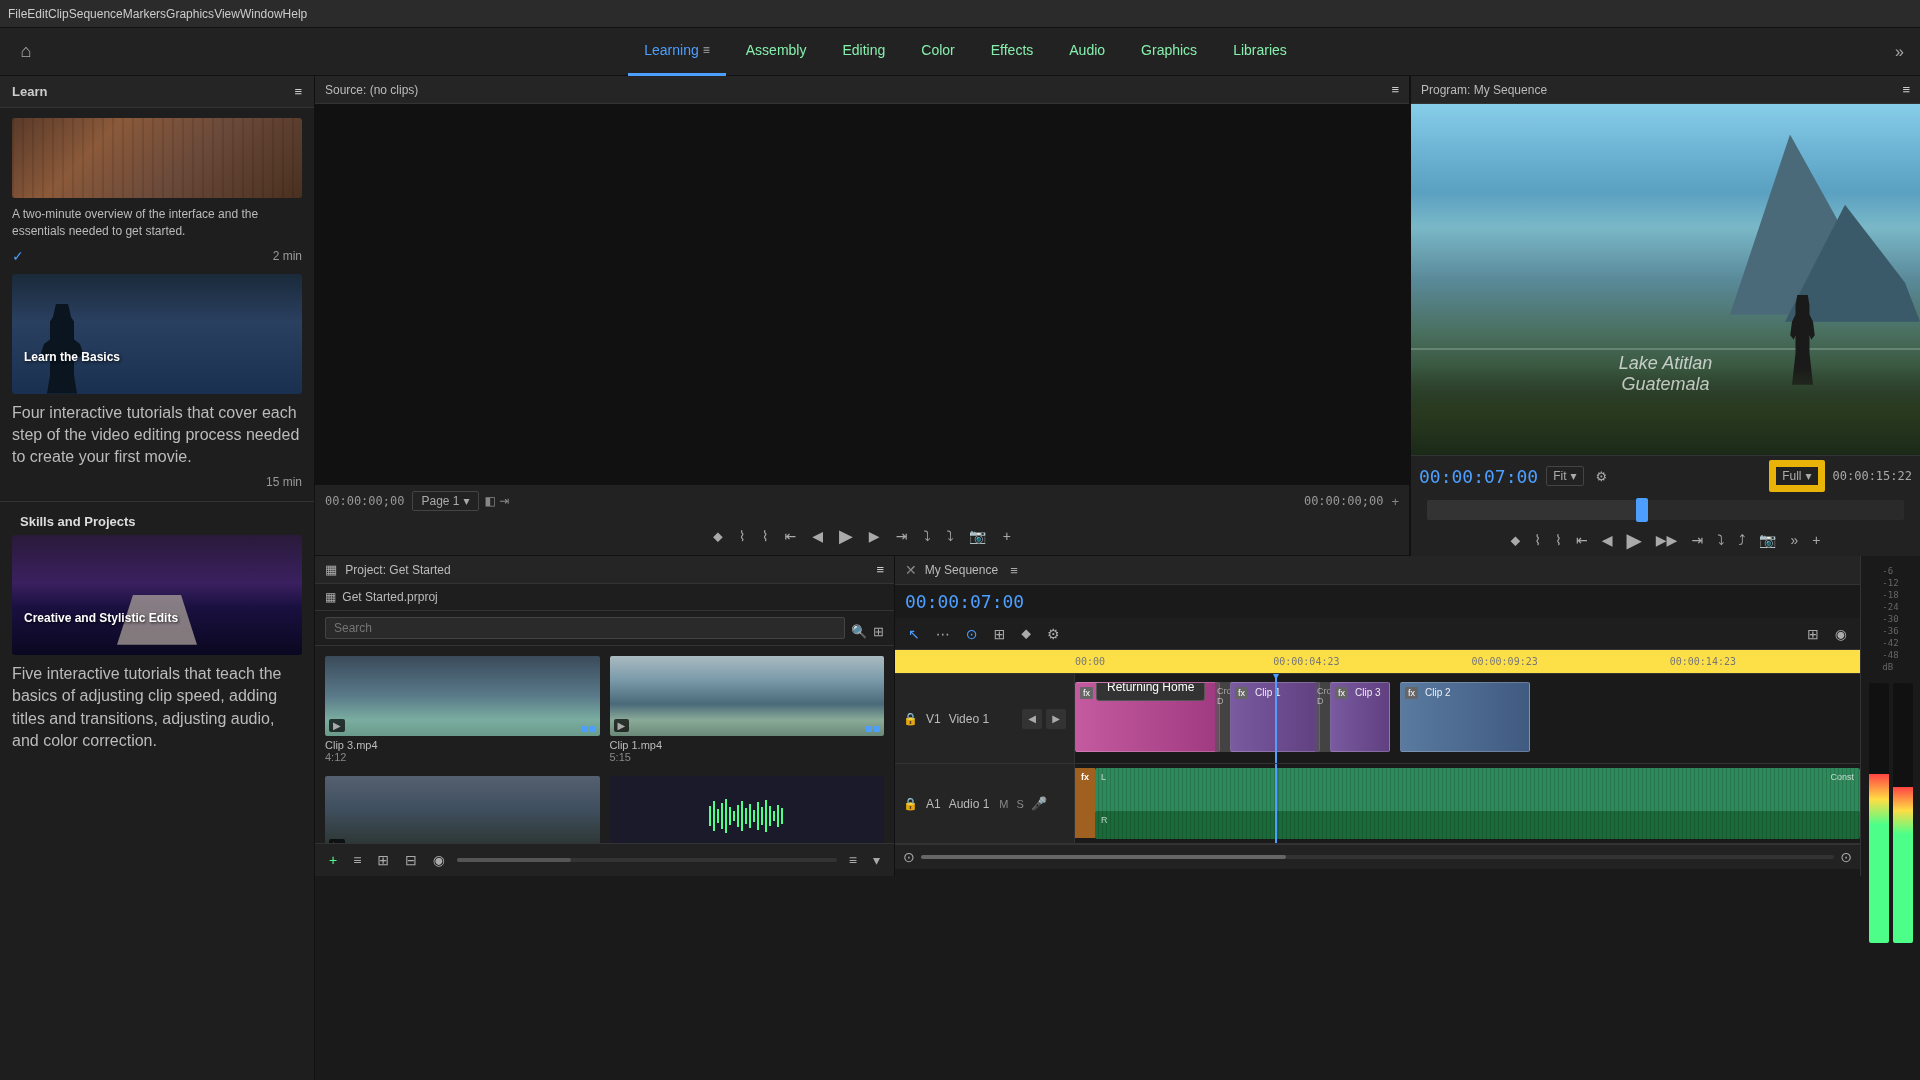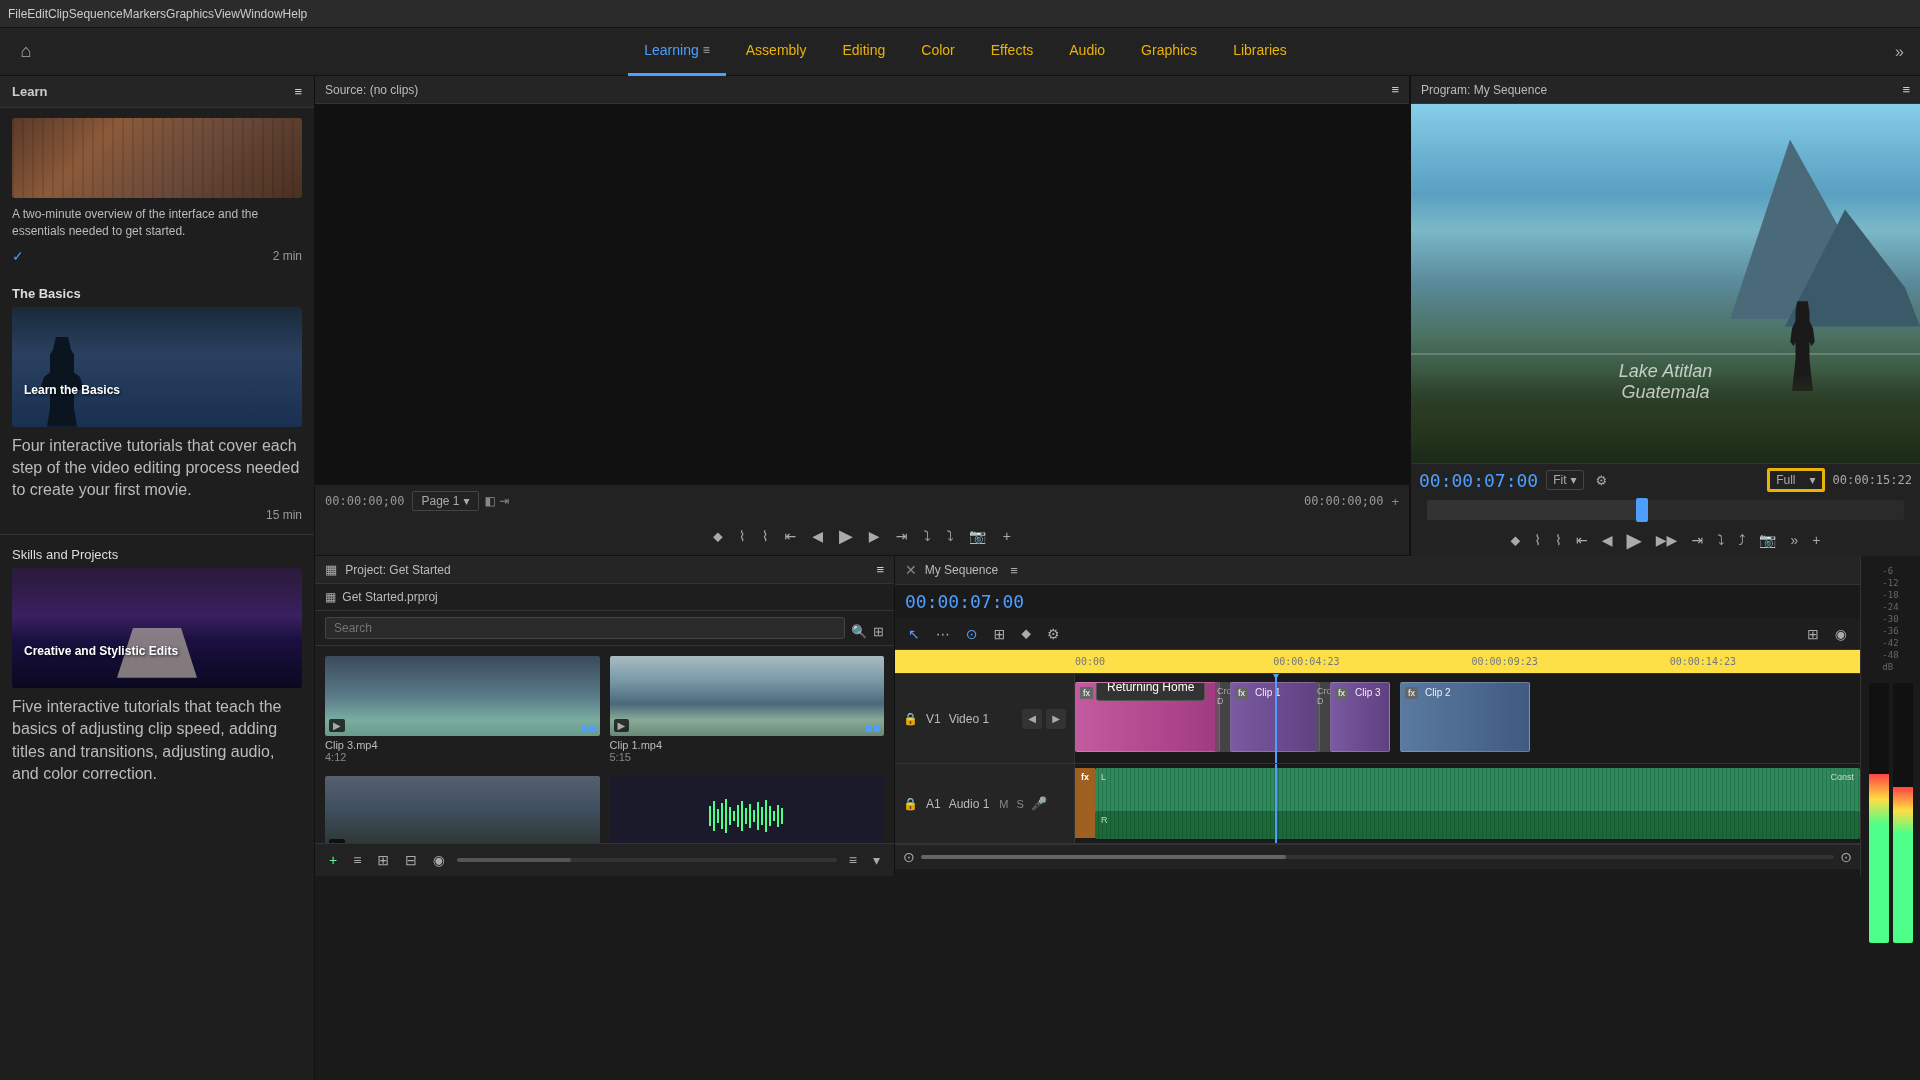--- a/index.html
+++ b/index.html
@@ -50,21 +50,21 @@
     .nav-tabs {
       display: flex;
       align-items: center;
       flex: 1;
       justify-content: center;
       gap: 4px;
     }
     .nav-tab {
       padding: 4px 16px;
       font-size: 14px;
-      color: #eab308;
+      color: #86efac;
       cursor: pointer;
       height: 48px;
       display: flex;
       align-items: center;
       border-bottom: 3px solid transparent;
     }
     .nav-tab.active {
       color: #4d9fff;
       border-bottom: 3px solid #4d9fff;
     }
@@ -220,24 +220,24 @@
       line-height: 1.4;
       margin-bottom: 6px;
     }
     .card-footer {
       display: flex;
       justify-content: flex-end;
     }
 
     
     .skills-header {
-      padding: 12px 12px 6px 12px;
+      padding: 12px 12px 6px 20px;
       font-size: 13px;
       color: #ddd;
-      font-weight: 400;
+      font-weight: 700;
       border-top: 1px solid #333;
       margin-top: 4px;
     }
 
     
     .center-area {
       flex: 1;
       display: flex;
       flex-direction: column;
     }
@@ -790,22 +790,22 @@
       gap: 4px;
       border: 1px solid #444;
       padding: 2px 6px;
       border-radius: 2px;
       font-size: 12px;
       color: #aaa;
     }
     .prog-full {
       display: flex;
       align-items: center;
-      gap: 14px;
-      border: 3px solid #eab308;
+      gap: 4px;
+      border: 7px solid #eab308;
       padding: 2px 6px;
       border-radius: 2px;
       font-size: 12px;
       color: #aaa;
       margin-left: auto;
     }
     .prog-dur {
       font-size: 12px;
       color: #aaa;
       font-family: monospace;
@@ -982,21 +982,20 @@
       <div class="intro-thumbnail">
         <div class="intro-thumbnail-inner"></div>
       </div>
       <p class="intro-desc">A two-minute overview of the interface and the essentials needed to get started.</p>
       <div class="intro-footer">
         <span class="check-icon">✓</span>
         <span class="duration">2 min</span>
       </div>
     </div>
 
-    <div class="section-header">The Basics</div>
     <div class="tutorial-card">
       <div class="card-thumbnail basics">
         <div class="silhouette"></div>
         <span class="card-title">Learn the Basics</span>
       </div>
       <p class="card-desc">Four interactive tutorials that cover each step of the video editing process needed to create your first movie.</p>
       <div class="card-footer">
         <span class="duration">15 min</span>
       </div>
     </div>

